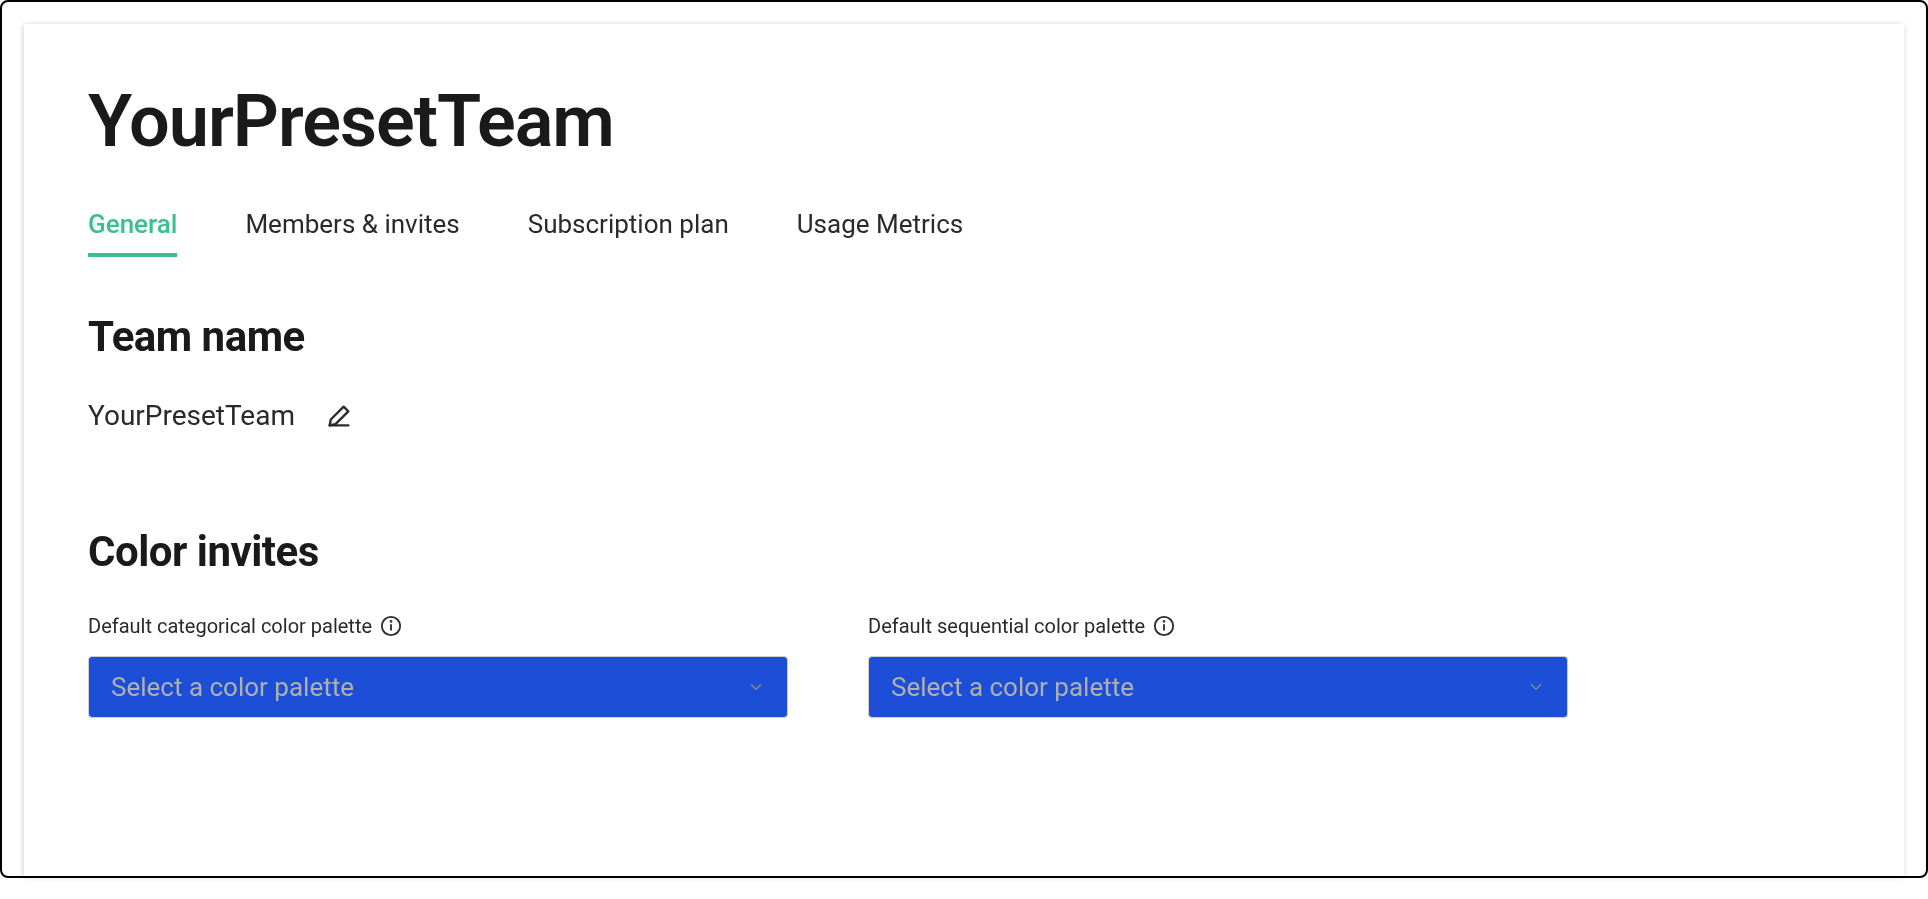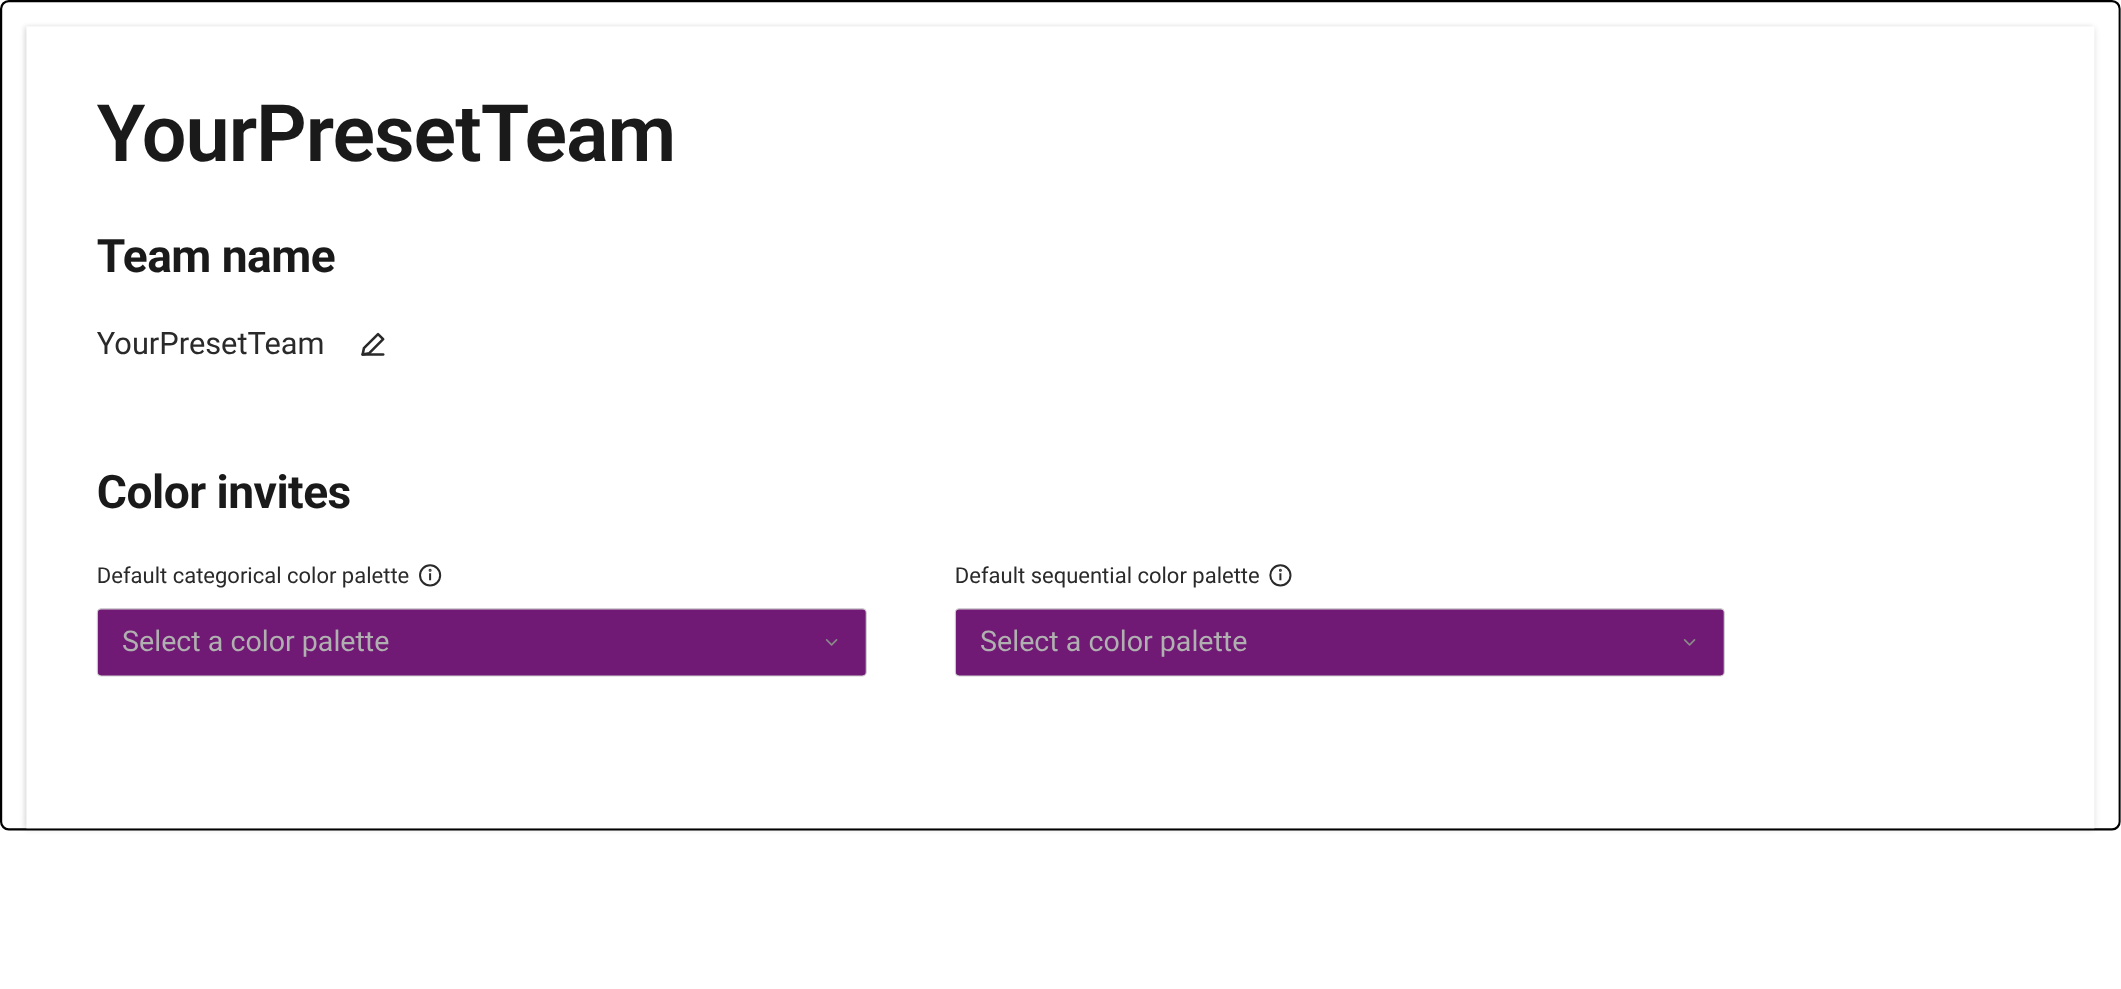--- a/index.html
+++ b/index.html
@@ -5,21 +5,21 @@
     * { box-sizing: border-box; margin: 0; padding: 0; }
     body {
       font-family: -apple-system, BlinkMacSystemFont, "Segoe UI", Roboto, "Helvetica Neue", Arial, sans-serif;
       background: #fff;
       width: 1928px;
       height: 899px;
       position: relative;
     }
     .outer-frame {
       width: 1928px;
-      height: 755px;
+      height: 878px;
       border: 2px solid #000;
       border-radius: 8px;
       padding: 22px 22px 0 22px;
       background: #fff;
     }
     .card {
       width: 100%;
       height: 100%;
       background: #fff;
       box-shadow: 0 1px 6px rgba(0,0,0,0.15), -2px 0 4px rgba(0,0,0,0.05);
@@ -110,40 +110,54 @@
     .select-box {
       width: 100%;
       height: 62px;
       border: 1px solid #d0d0d0;
       border-radius: 4px;
       display: flex;
       align-items: center;
       justify-content: space-between;
       padding: 16px 22px;
       cursor: pointer;
-      background: #701a75;
+      background: #1d4ed8;
     }
     .select-placeholder {
       font-size: 26px;
       color: #b0b0b0;
     }
     .chevron-icon {
       width: 18px;
       height: 18px;
       color: #8a8a8a;
     }
   </style>
 </head>
 <body>
 
 <div class="outer-frame">
   <div class="card">
 
     <h1 class="page-title">YourPresetTeam</h1>
 
+    <div class="tabs">
+      <div class="tab active">
+        <span>General</span>
+      </div>
+      <div class="tab">
+        <span>Members &amp; invites</span>
+      </div>
+      <div class="tab">
+        <span>Subscription plan</span>
+      </div>
+      <div class="tab">
+        <span>Usage Metrics</span>
+      </div>
+    </div>
 
     <h2 class="section-heading">Team name</h2>
 
     <div class="team-name-row">
       <span class="team-name-value">YourPresetTeam</span>
       <span class="edit-icon">
         <svg viewBox="0 0 24 24" fill="none" stroke="currentColor" stroke-width="2" stroke-linecap="round" stroke-linejoin="round">
           <path d="M4 20 L20 20"></path>
           <path d="M16 4 L20 8 L9 19 L4 20 L5 15 Z"></path>
         </svg>

